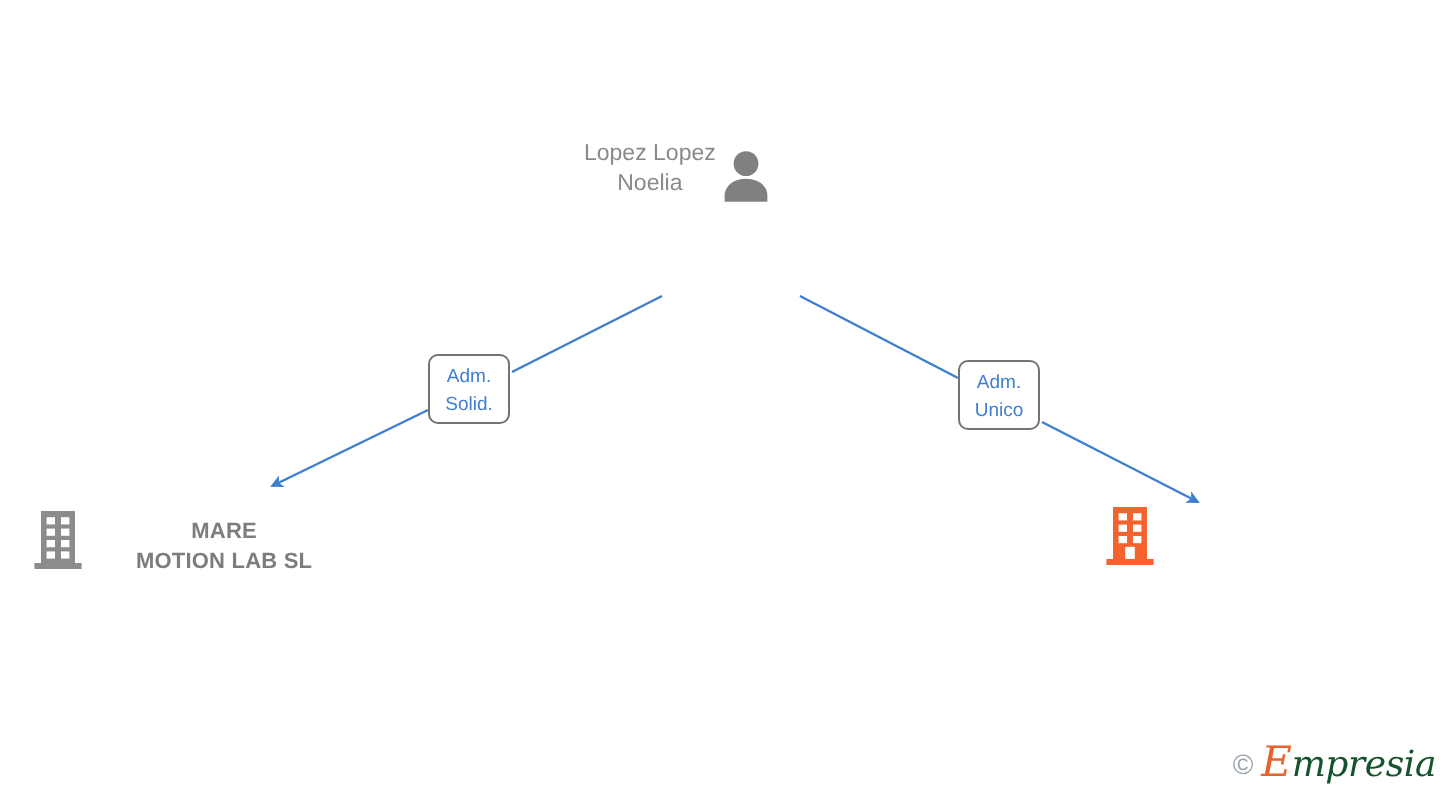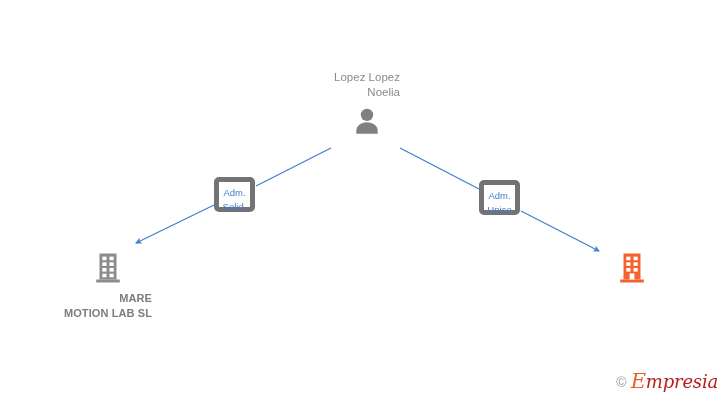--- a/index.html
+++ b/index.html
@@ -23,23 +23,22 @@
     top: 0;
     width: 728px;
     height: 400px;
     pointer-events: none;
   }
 
   
   .node {
     position: absolute;
     display: flex;
-    flex-direction: column;
     align-items: center;
-    text-align: right;
+    text-align: center;
   }
   .node-label {
     white-space: pre-line;
     line-height: 1.32;
   }
 
   
   #person-node {
     left: 292px;
     top: 70px;
@@ -55,22 +54,23 @@
     width: 30px;
     height: 30px;
     display: block;
   }
 
   
   .company-node {
     width: 160px;
   }
   #company-left {
-    left: 28px;
+    left: 16px;
     top: 252px;
+    gap: 26px;
   }
   #company-right {
     left: 552px;
     top: 252px;
   }
   .company-icon {
     width: 26px;
     height: 32px;
     display: block;
   }
@@ -79,21 +79,21 @@
     font-size: 11px;
     font-weight: bold;
     color: #7d7d7d;
     letter-spacing: 0.1px;
   }
 
   
   .edge-label {
     position: absolute;
     box-sizing: border-box;
-    border: 5px solid #737373;
+    border: 1px solid #737373;
     border-radius: 5px;
     background: #ffffff;
     color: #3f7fd0;
     font-size: 9.5px;
     line-height: 1.45;
     text-align: center;
     padding: 4px 3px 4px 3px;
     white-space: pre-line;
   }
   #edge-label-left {
@@ -128,21 +128,21 @@
     font-style: italic;
     font-size: 18px;
     line-height: 1;
     letter-spacing: -0.2px;
   }
   #watermark .brand .cap {
     color: #e8622c;
     font-size: 21px;
   }
   #watermark .brand .rest {
-    color: #b91c1c;
+    color: #14532d;
   }
 </style>
 </head>
 <body>
 
 <div id="canvas">
 
   <svg id="edges" viewBox="0 0 728 400" width="728" height="400">
     <defs>
       <marker id="arrow-left" viewBox="0 0 10 10" refX="8.5" refY="5" markerWidth="5.2" markerHeight="5.2" orient="auto-start-reverse">

